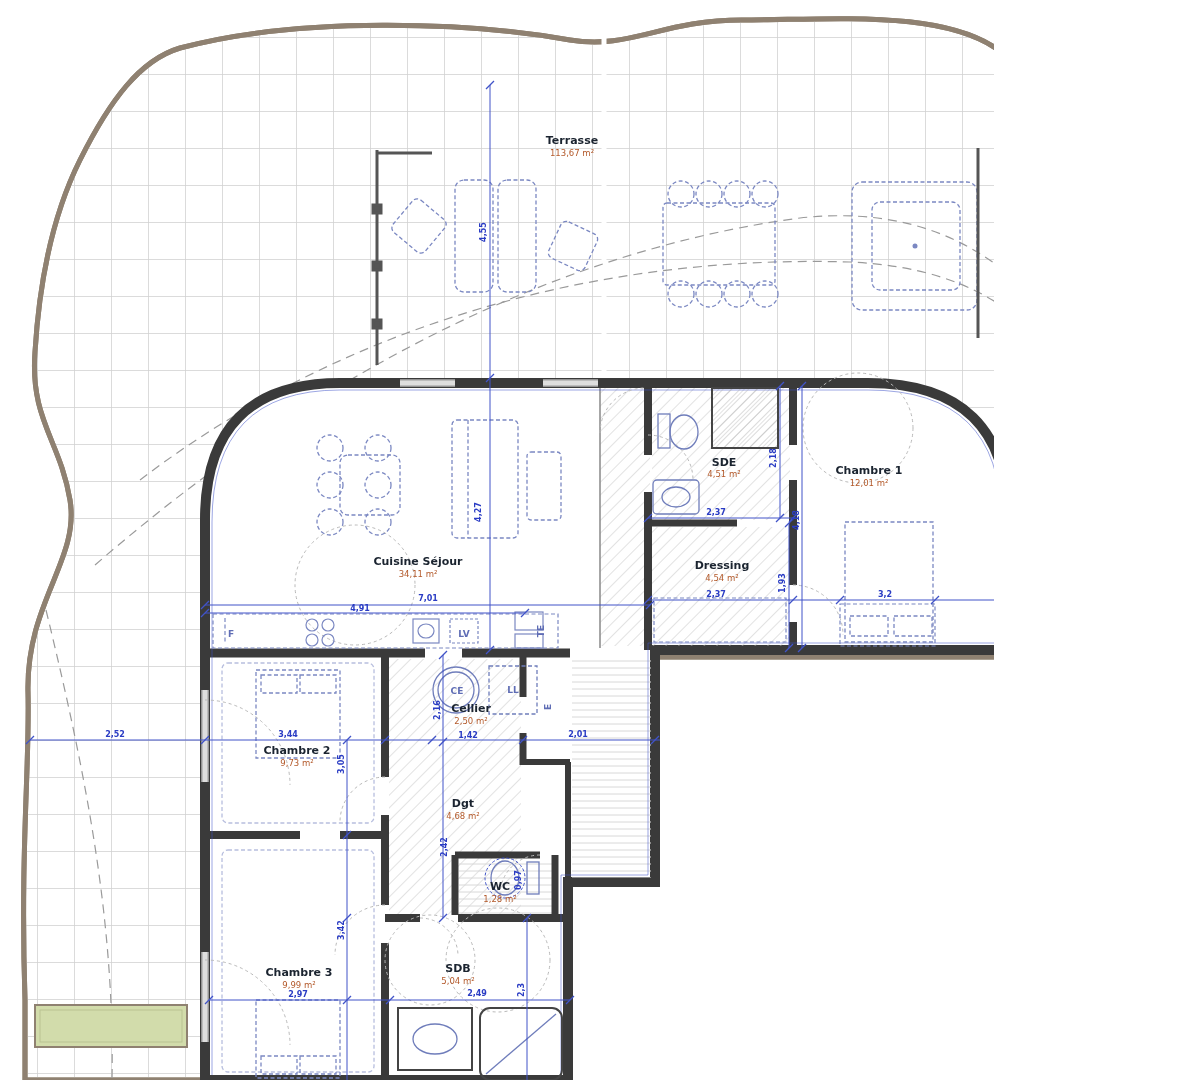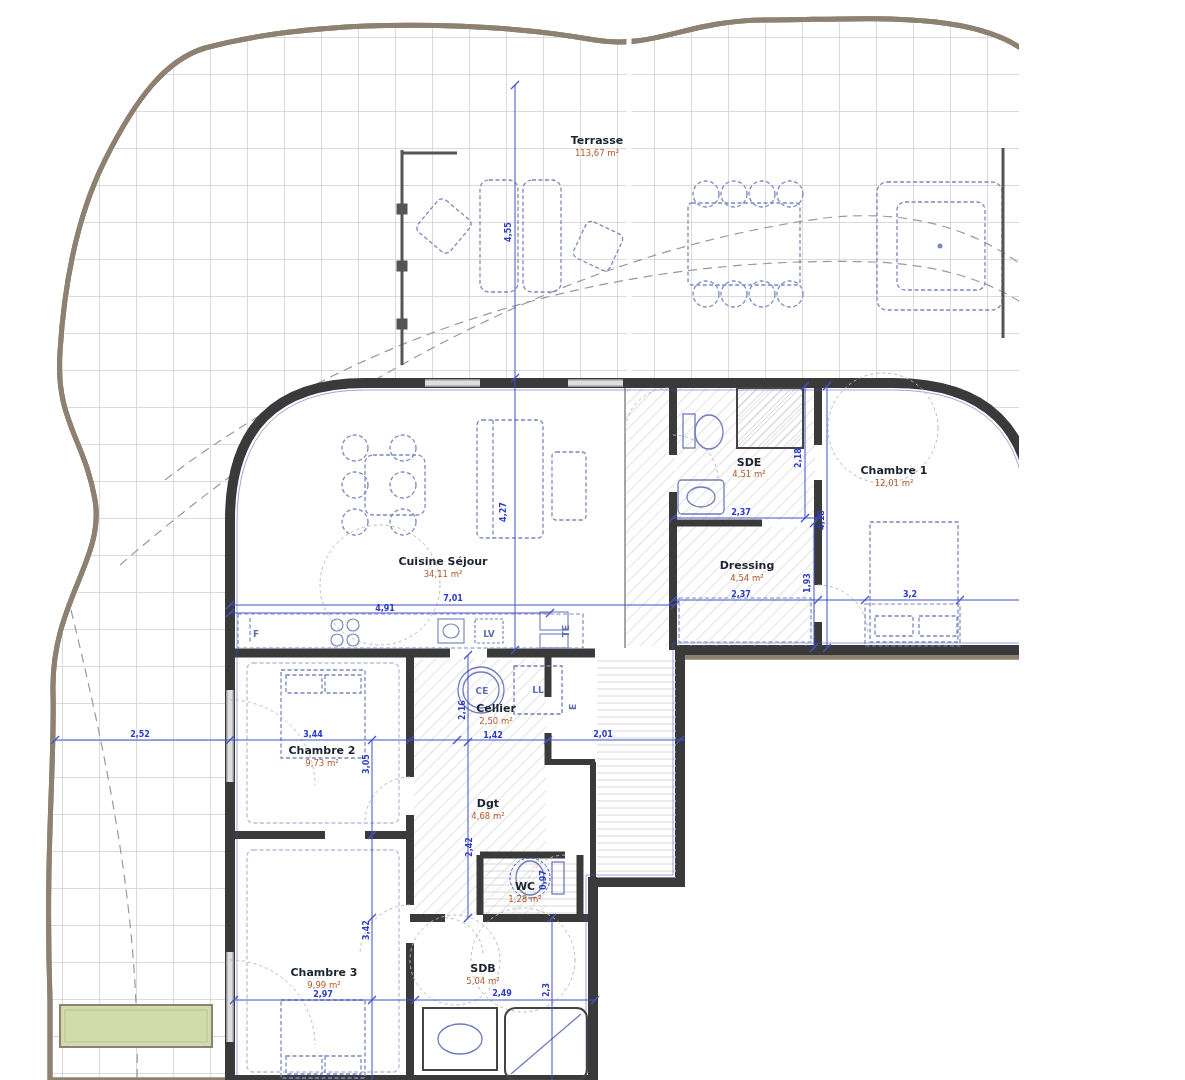--- a/index.html
+++ b/index.html
@@ -1,17 +1,17 @@
 <!DOCTYPE html>
 <html><head>
 <meta charset="utf-8">
 <style>
   html,body{margin:0;padding:0;background:#ffffff;}
   .stage{position:relative;width:994px;height:1080px;background:#ffffff;overflow:hidden;
-         font-family:"DejaVu Sans", sans-serif;margin-left:25px;}
+         font-family:"DejaVu Sans", sans-serif;}
   svg text{font-family:"DejaVu Sans", sans-serif;}
   .room-name{font-size:11px;font-weight:bold;fill:#1b2430;}
   .room-area{font-size:8.5px;fill:#b3592a;}
   .dim{font-size:8px;fill:#2a3cc4;font-weight:bold;}
   .appl{font-size:9px;fill:#5f6db5;font-weight:bold;}
 </style>
 </head>
 <body>
 
 <div class="stage">

